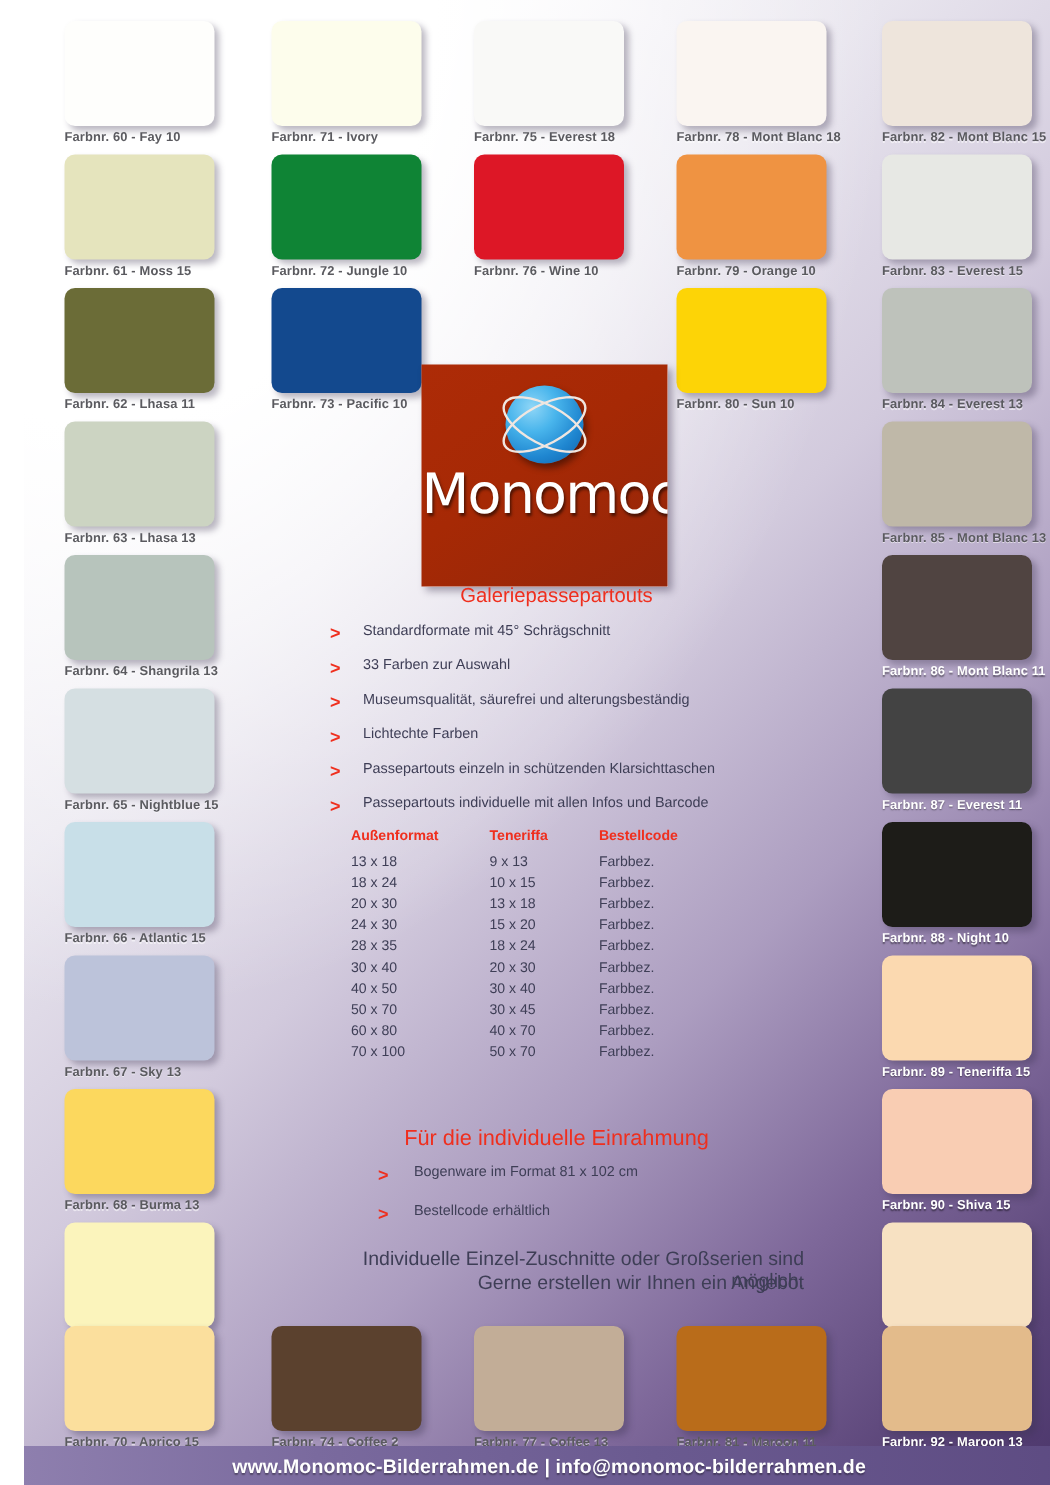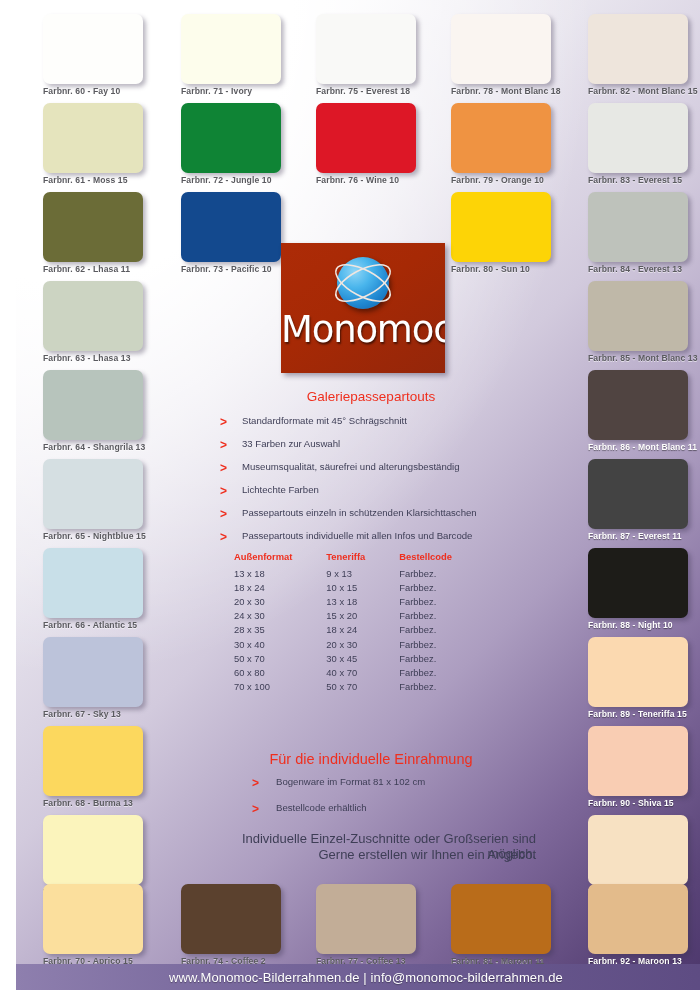--- a/index.html
+++ b/index.html
@@ -32,21 +32,21 @@
   }
   .chip-label.light{
     color:#ffffff;
     text-shadow:0 1px 1px rgba(0,0,0,.45);
   }
 
   
   #centre{position:absolute;left:190px;top:243px;width:330px;}
 
   .logo-box{
-    position:absolute;left:75px;top:0;width:164px;height:130px;
+    position:absolute;left:75px;top:0;width:164px;height:148px;
     background:linear-gradient(145deg,#ad2b07 0%, #a62905 45%, #94260a 100%);
     box-shadow:3px 3px 5px rgba(50,40,70,.4);
     overflow:hidden;
   }
   .logo-sphere{
     position:absolute;left:50%;top:14px;margin-left:-26px;
     width:52px;height:52px;border-radius:50%;
     background:radial-gradient(circle at 34% 28%, #8fd6f7 0%, #49b5ec 32%, #1f86d0 66%, #0d5ea6 100%);
     box-shadow:2px 3px 5px rgba(0,0,0,.45);
   }
@@ -101,21 +101,21 @@
   #close1{top:588px;}
   #close2{top:604px;}
 
   
   #footer-bar{
     position:absolute;left:0;bottom:0;width:700px;height:26px;
     background:linear-gradient(90deg,#8e7fae 0%, #7a6a9e 28%, #6a5a90 60%, #5d4b82 100%);
     display:flex;align-items:center;justify-content:center;
   }
   #footer-text{
-    color:#ffffff;font-size:13px;font-weight:normal;letter-spacing:.1px;
+    color:#ffffff;font-size:13px;font-weight:bold;letter-spacing:.1px;
     text-shadow:0 1px 1px rgba(0,0,0,.35);
     white-space:nowrap;
   }
 </style>
 </head>
 <body>
 
 <div id="page">
 
   <div id="swatch-grid">
@@ -327,20 +327,25 @@
               <td>28 x 35</td>
               <td>18 x 24</td>
               <td>Farbbez.</td>
             </tr>
             <tr>
               <td>30 x 40</td>
               <td>20 x 30</td>
               <td>Farbbez.</td>
             </tr>
             <tr>
+              <td>40 x 50</td>
+              <td>30 x 40</td>
+              <td>Farbbez.</td>
+            </tr>
+            <tr>
               <td>50 x 70</td>
               <td>30 x 45</td>
               <td>Farbbez.</td>
             </tr>
             <tr>
               <td>60 x 80</td>
               <td>40 x 70</td>
               <td>Farbbez.</td>
             </tr>
             <tr>

